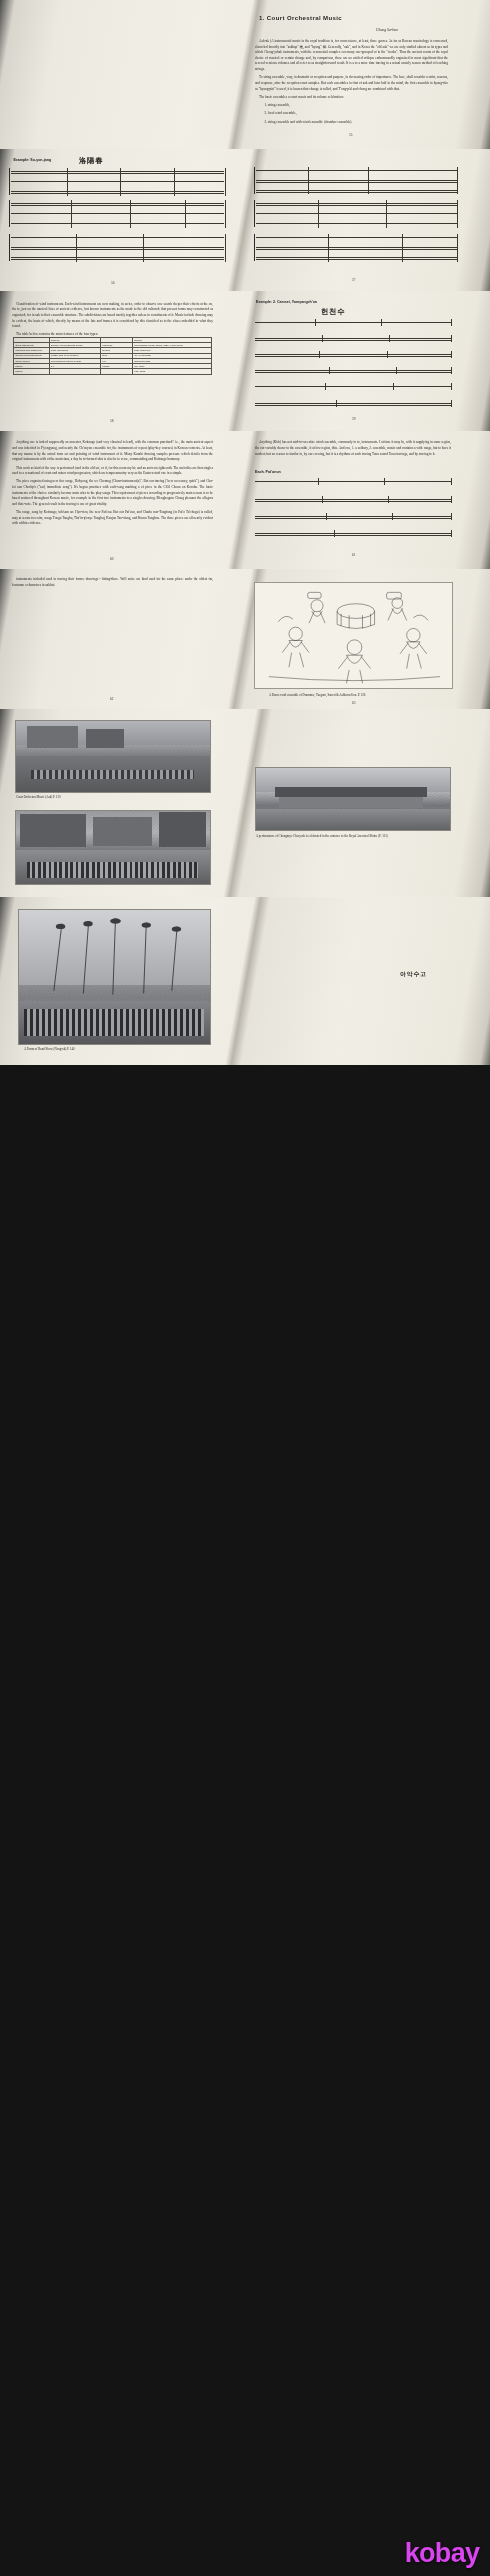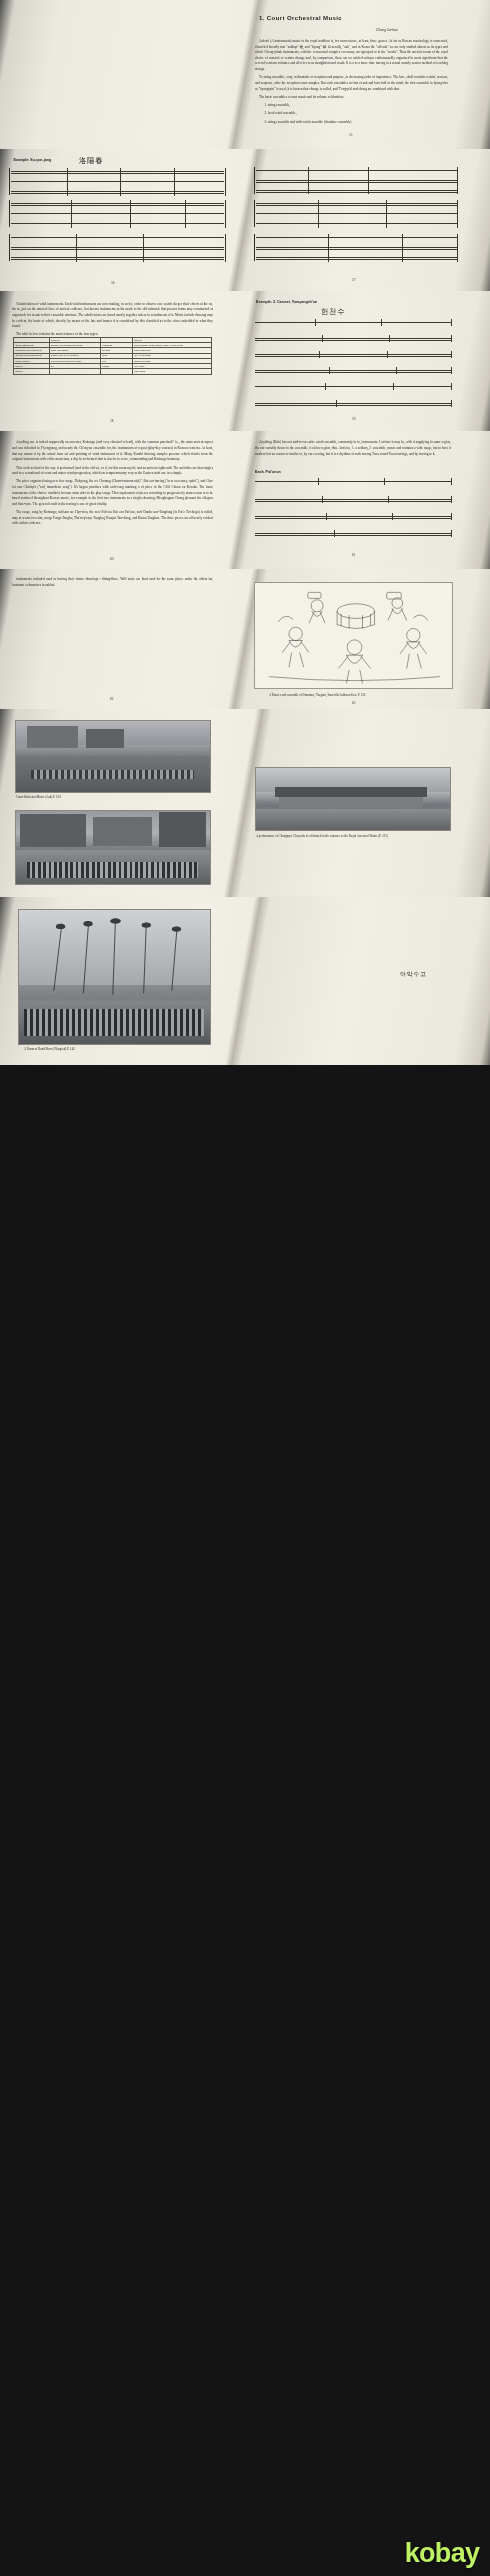--- a/index.html
+++ b/index.html
@@ -69,21 +69,21 @@
   .ex-label {
     position: absolute;
     font-size: 3.6px;
     font-weight: bold;
     color: #222;
     font-family: "Liberation Sans", sans-serif;
   }
   .han {
     position: absolute;
     font-size: 7.4px;
-    font-weight: normal;
+    font-weight: bold;
     color: #1d1b17;
     letter-spacing: 0.7px;
   }
 
   
   .staff {
     position: absolute;
     background:
       repeating-linear-gradient(to bottom,
         #3a382f 0px, #3a382f 0.4px,
@@ -130,21 +130,21 @@
     background: #f4f1e8;
     border: 0.3px solid #9b978e;
     overflow: hidden;
   }
 
   
   #kobay {
     position: absolute;
     right: 10.7px;
     bottom: 6.7px;
-    color: #bef264;
+    color: #d946ef;
     font-family: "Liberation Sans", sans-serif;
     font-weight: bold;
     font-size: 27px;
     letter-spacing: -0.7px;
     text-shadow: 0 1.3px 2.7px rgba(0,0,0,.6);
   }
 </style>
 </head>
 <body>
 

